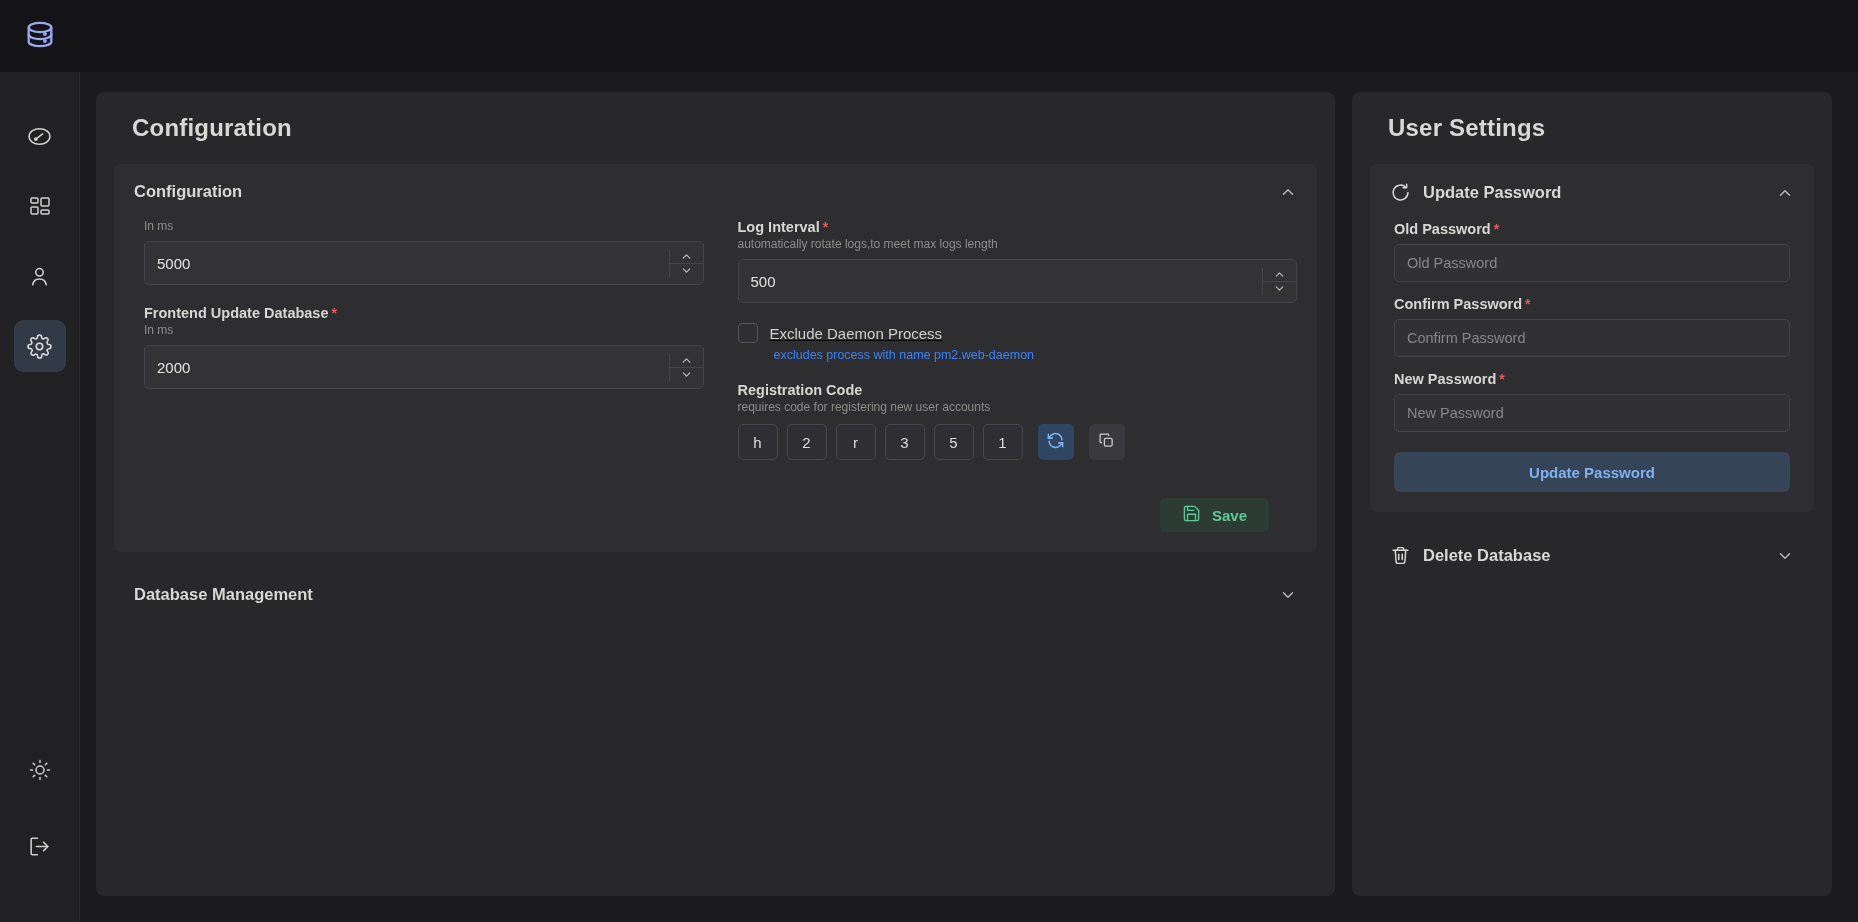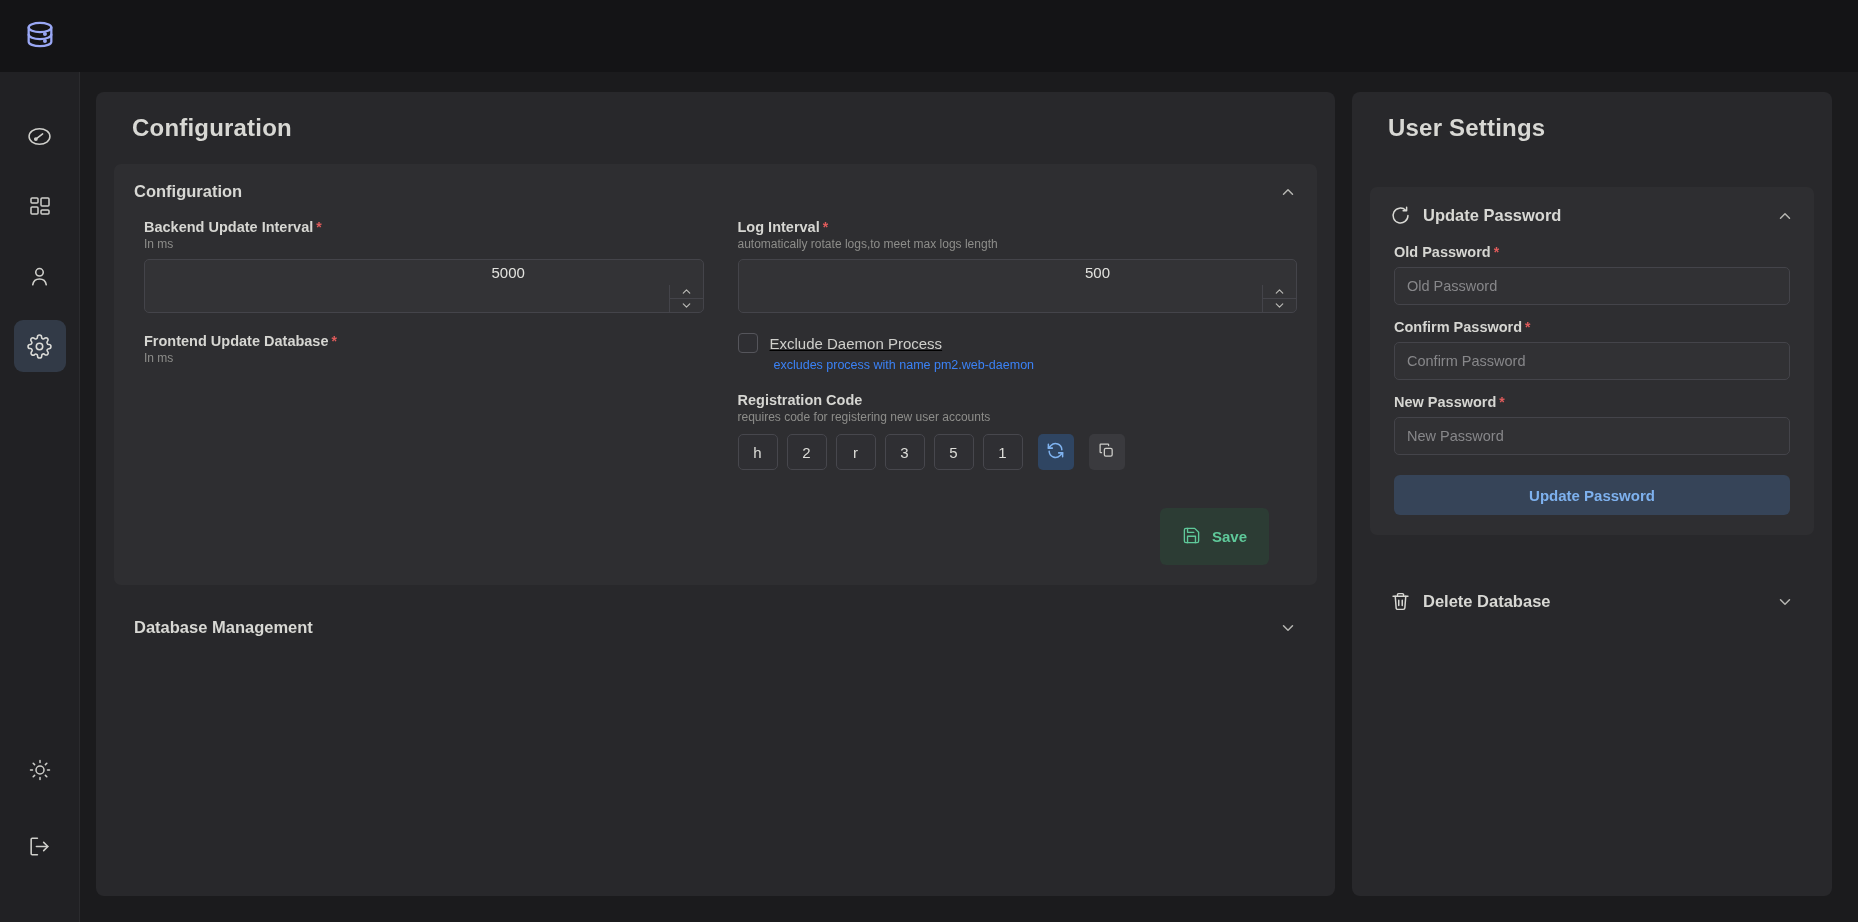--- a/index.html
+++ b/index.html
@@ -51,21 +51,21 @@
     background: #1b1b1d;
   }
 
   .panel {
     background: #28282b;
     border-radius: 8px;
     padding: 22px 18px 18px 18px;
     display: flex; flex-direction: column;
   }
   .panel-left { flex: 1 1 0; min-width: 0; }
-  .panel-right { width: 480px; min-width: 480px; gap: 23px; }
+  .panel-right { width: 480px; min-width: 480px; }
 
   .panel-title {
     font-size: 24px; font-weight: bold;
     color: #d8d8d4;
     margin: 0 0 22px 18px;
     letter-spacing: .2px;
   }
 
   
   .card {
@@ -106,24 +106,23 @@
   .field-hint {
     font-size: 12px; color: #8d8d8a;
     margin-bottom: 8px;
   }
 
   .num-input {
     display: flex;
     background: #333336;
     border: 1px solid #44444a;
     border-radius: 5px;
-    height: 54px;
-    align-items: flex-end;
+    height: 44px;
+    align-items: center;
     overflow: hidden;
-    flex-direction: column;
   }
   .num-input input {
     flex: 1; min-width: 0;
     background: transparent; border: none; outline: none;
     color: #e2e2de; font-size: 15px;
     padding: 0 12px;
     font-family: "Liberation Sans", sans-serif;
   }
   .spinners {
     width: 34px;
@@ -164,21 +163,21 @@
     margin-left: 6px;
   }
   .icon-btn.accent { background: #2f4562; color: #7fb3f0; }
 
   
   .save-row { display: flex; justify-content: flex-end; margin-top: 18px; padding-right: 28px; }
   .save-btn {
     background: #2c3c34;
     color: #5fc99a;
     border: none; border-radius: 6px;
-    height: 57px; padding: 0 22px;
+    height: 34px; padding: 0 22px;
     display: flex; align-items: center; gap: 11px;
     font-size: 15px; font-weight: bold;
     cursor: pointer;
     font-family: "Liberation Sans", sans-serif;
   }
 
   
   .pw-field { margin-bottom: 14px; padding: 0 4px; }
   .pw-label { font-size: 14.5px; font-weight: bold; color: #d6d6d2; margin-bottom: 7px; }
   .pw-input {
@@ -297,23 +296,20 @@
               </svg>
           </span>
         </div>
 
         <div class="card-body">
           <div class="form-grid">
 
             <div>
 
               <div class="field">
-                <div class="field-label">
-                  <span>Backend Update Interval</span><span class="req">*</span>
-                </div>
                 <div class="field-hint">In ms</div>
                 <div class="num-input">
                   <input type="text" value="5000" style="">
                   <div class="spinners">
                     <div class="spin">
                       <svg width="13" height="13" viewBox="0 0 24 24" fill="none" stroke="currentColor" stroke-width="2.2" stroke-linecap="round" stroke-linejoin="round">
                           <path d="M18 15l-6-6-6 6"></path>
                         </svg>
                     </div>
                     <div class="spin">
@@ -323,20 +319,35 @@
                     </div>
                   </div>
                 </div>
               </div>
 
               <div class="field">
                 <div class="field-label">
                   <span>Frontend Update Database</span><span class="req">*</span>
                 </div>
                 <div class="field-hint">In ms</div>
+                <div class="num-input">
+                  <input type="text" value="2000" style="">
+                  <div class="spinners">
+                    <div class="spin">
+                      <svg width="13" height="13" viewBox="0 0 24 24" fill="none" stroke="currentColor" stroke-width="2.2" stroke-linecap="round" stroke-linejoin="round">
+                          <path d="M18 15l-6-6-6 6"></path>
+                        </svg>
+                    </div>
+                    <div class="spin">
+                      <svg width="13" height="13" viewBox="0 0 24 24" fill="none" stroke="currentColor" stroke-width="2.2" stroke-linecap="round" stroke-linejoin="round">
+                          <path d="M6 9l6 6 6-6"></path>
+                        </svg>
+                    </div>
+                  </div>
+                </div>
               </div>
 
             </div>
 
             <div>
 
               <div class="field">
                 <div class="field-label">
                   <span>Log Interval</span><span class="req">*</span>
                 </div>

